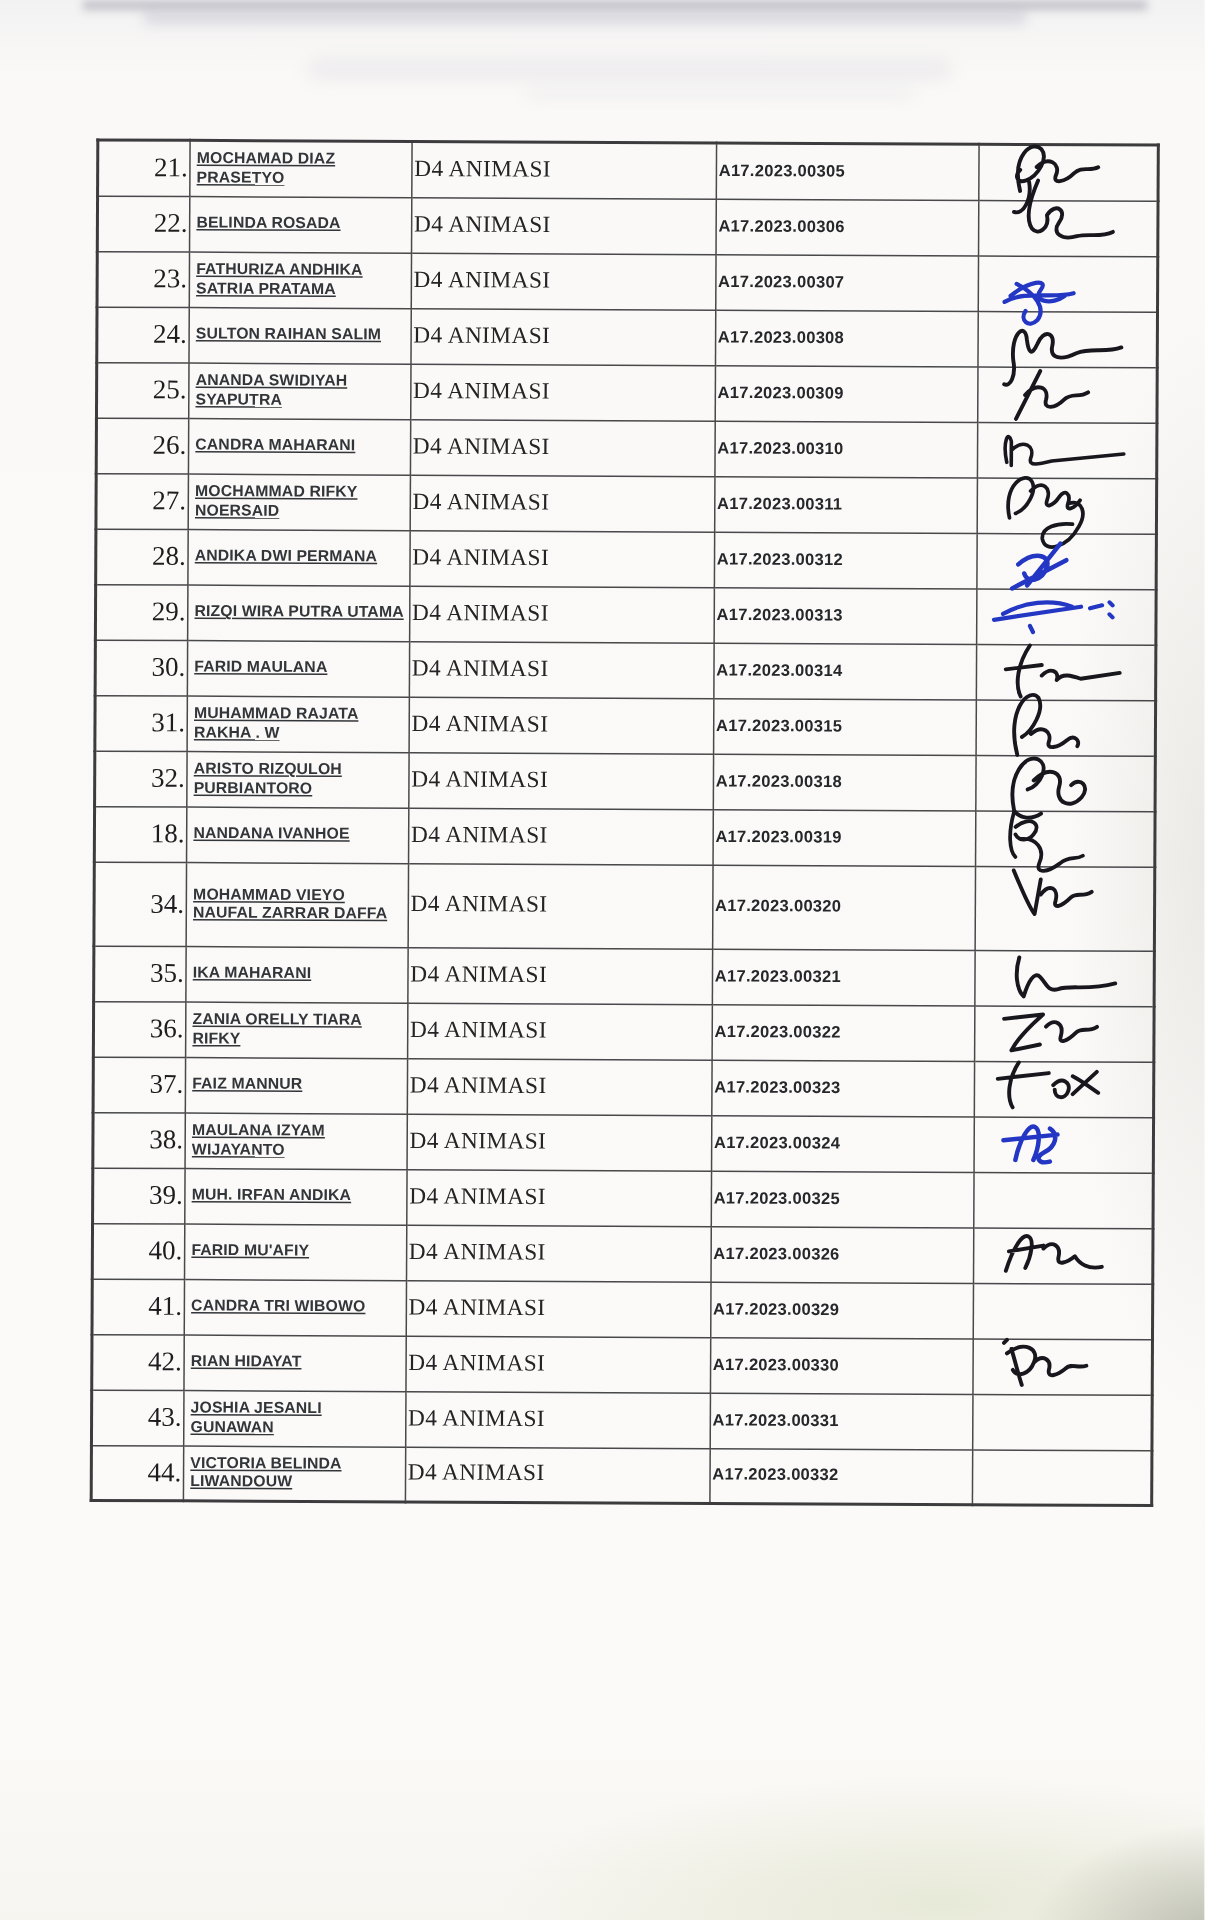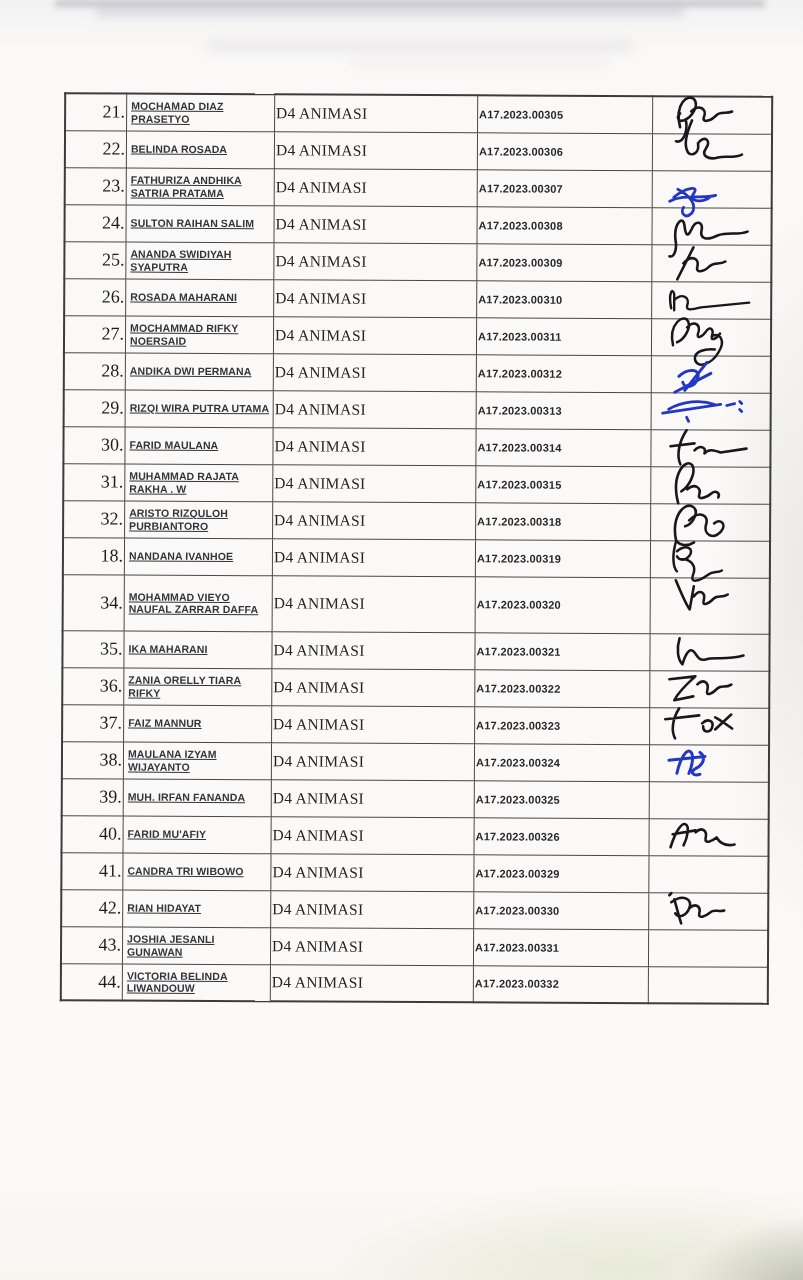--- a/index.html
+++ b/index.html
@@ -148,21 +148,21 @@
               <path d="M20,32 L36,0 M26,16 C34,7 42,11 40,19 C38,26 46,25 52,19 C57,14 62,18 68,14" fill="none" stroke="#17171d" stroke-width="2.6" stroke-linecap="round" stroke-linejoin="round"></path>
             </svg>
           </td>
   </tr>
 
   <tr>
     <td class="c-no">
       <span>26.</span>
     </td>
     <td class="c-name">
-      <span>ROSADA MAHARANI</span>
+      <span>CANDRA MAHARANI</span>
     </td>
     <td class="c-prog">
       <span>D4 ANIMASI</span>
     </td>
     <td class="c-nim">
       <span>A17.2023.00310</span>
     </td>
     <td class="c-sig">
             <svg viewBox="0 0 100 40" class="sig" style="top: 2px;">
               <path d="M14,24 C11,10 15,2 17,10 L17,26 M17,16 C25,8 33,13 30,21 C28,27 36,25 44,23 L92,18" fill="none" stroke="#17171d" stroke-width="2.4" stroke-linecap="round" stroke-linejoin="round"></path>
@@ -408,21 +408,21 @@
               <path d="M22,26 C25,12 31,2 35,4 C39,6 38,17 34,26 M14,13 L50,9 M45,5 C51,9 49,17 41,21 C35,24 37,29 45,27" fill="none" stroke="#2337c4" stroke-width="3" stroke-linecap="round" stroke-linejoin="round"></path>
             </svg>
           </td>
   </tr>
 
   <tr>
     <td class="c-no">
       <span>39.</span>
     </td>
     <td class="c-name">
-      <span>MUH. IRFAN FANANDA</span>
+      <span>MUH. IRFAN ANDIKA</span>
     </td>
     <td class="c-prog">
       <span>D4 ANIMASI</span>
     </td>
     <td class="c-nim">
       <span>A17.2023.00325</span>
     </td>
     <td class="c-sig"></td>
   </tr>
 

